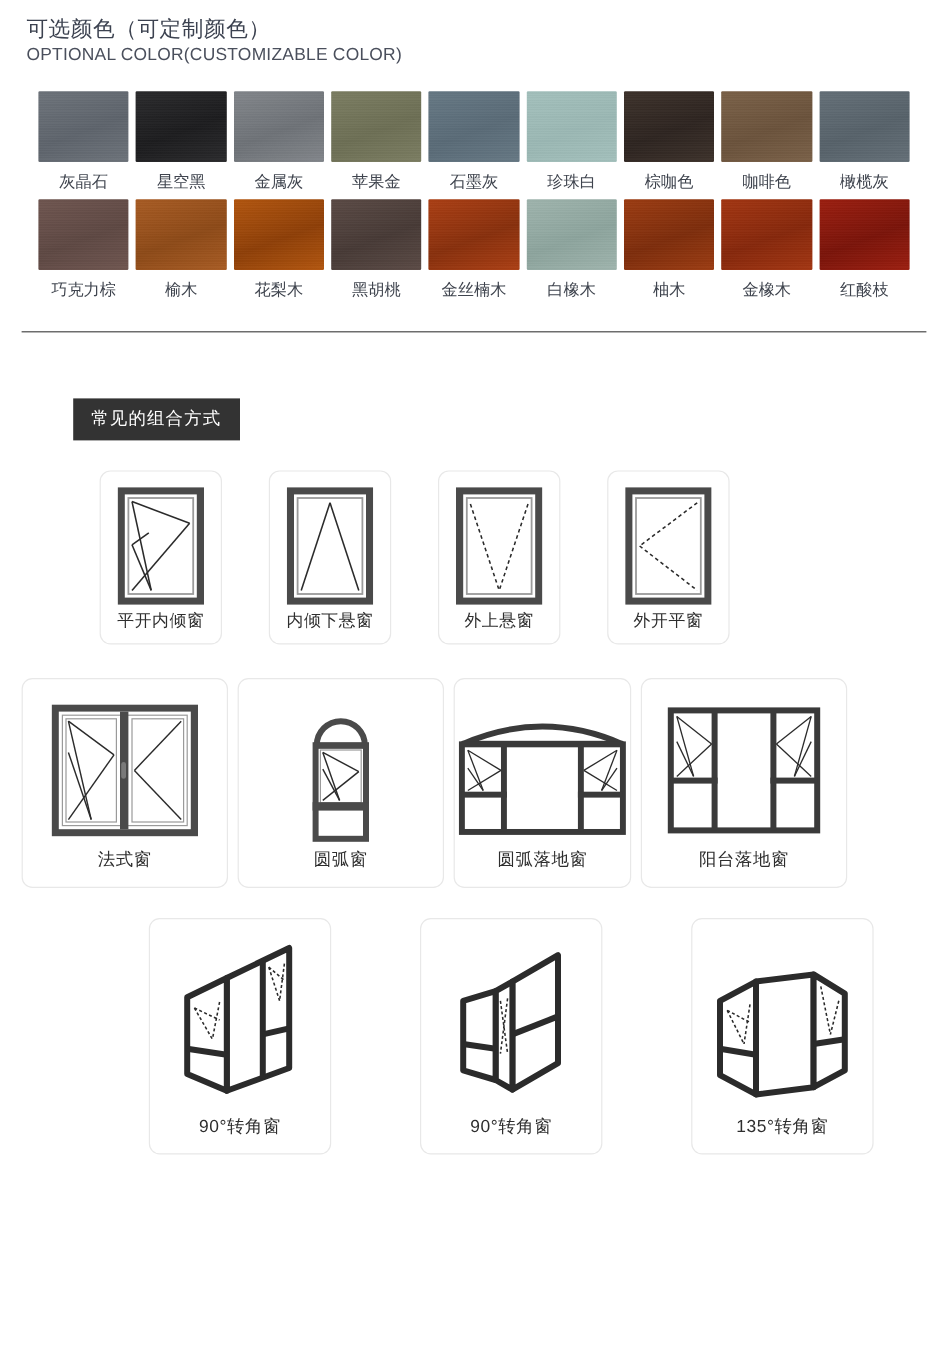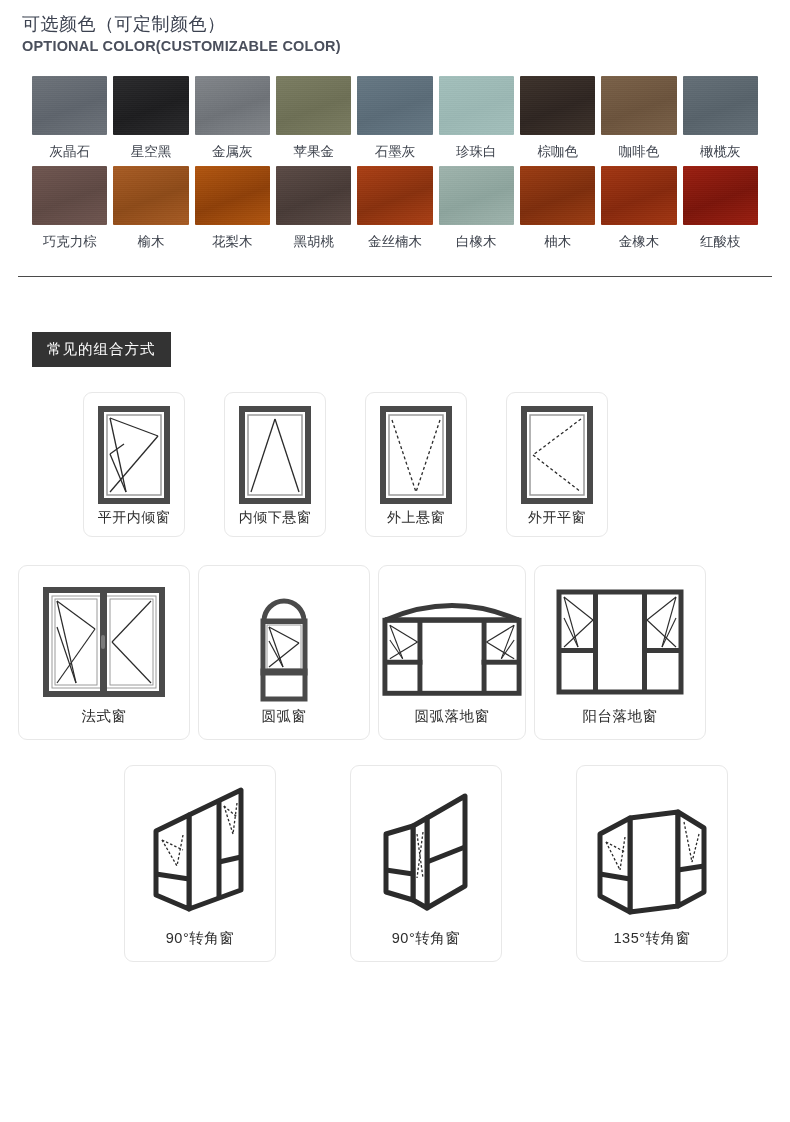--- a/index.html
+++ b/index.html
@@ -12,21 +12,21 @@
   }
 
   
   .header{padding:12px 0 0 22px;}
   .title-cn{
     font-size:18px;color:#3c4250;letter-spacing:.5px;line-height:1.35;
     font-weight:400;
   }
   .title-en{
     font-size:14.5px;color:#4a4f5c;letter-spacing:.2px;line-height:1.3;
-    margin-top:1px;font-weight:700;
+    margin-top:1px;font-weight:400;
   }
 
   
   .swatch-block{margin-top:20px;padding:0 32px;}
   .swatch-row{display:flex;gap:6px;}
   .swatch-row + .swatch-row{margin-top:6px;}
   .swatch-cell{flex:1 1 0;min-width:0;}
   .swatch-chip{
     width:100%;height:59px;border-radius:1px;
     background-size:cover;background-position:center;
@@ -42,21 +42,21 @@
     text-align:center;font-size:13.5px;color:#3f444e;
     margin-top:9px;line-height:1.2;white-space:nowrap;
   }
 
   
   .divider{
     height:1px;background:#4a4a4a;margin:25px 18px 0 18px;
   }
 
   
-  .section-tag-wrap{margin-top:55px;padding-left:32px;}
+  .section-tag-wrap{margin-top:55px;padding-left:61px;}
   .section-tag{
     display:inline-block;background:#333333;color:#ffffff;
     font-size:14.5px;line-height:1;padding:10px 15px 11px 15px;
     letter-spacing:1px;
   }
 
   
   .cards{padding:0 18px;}
   .card-row{display:flex;margin-top:0;}
   .card{

